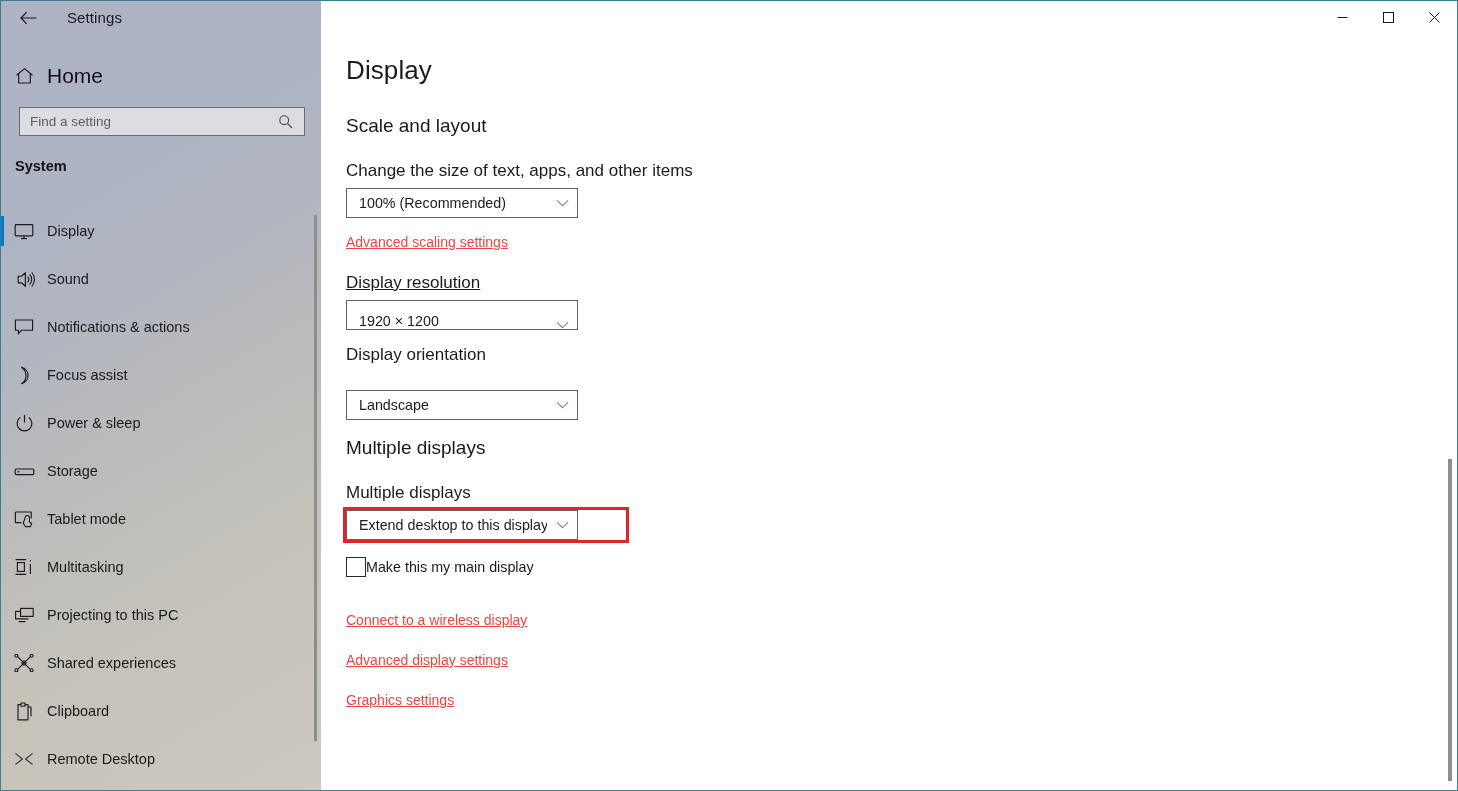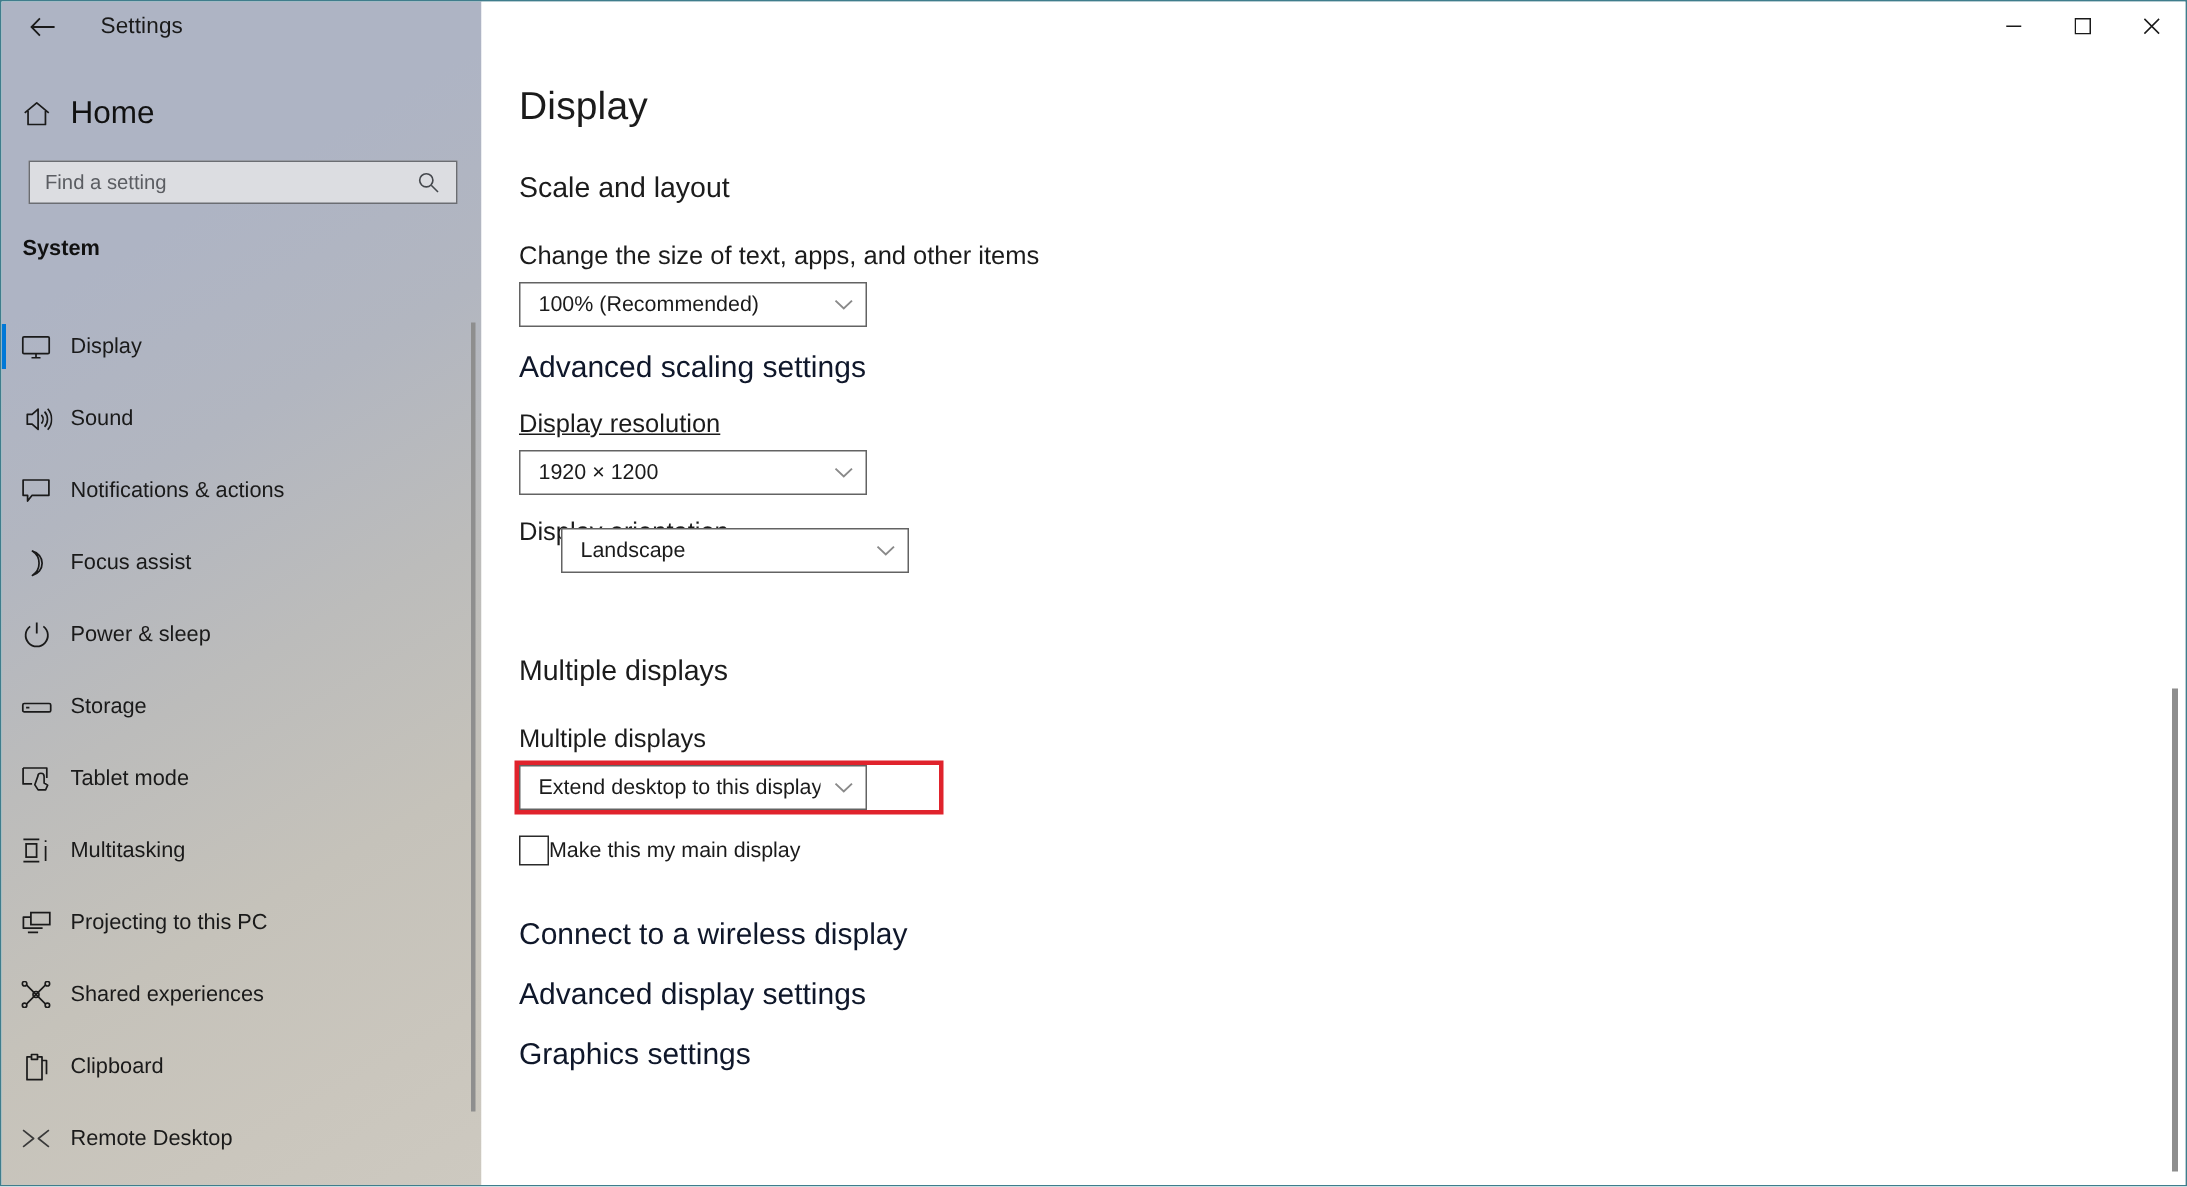--- a/index.html
+++ b/index.html
@@ -228,42 +228,43 @@
     padding-left: 12px;
     flex: 1 1 auto;
     white-space: nowrap;
     overflow: hidden;
   }
   .combo .combo-chevron {
     flex: 0 0 30px;
     display: flex; align-items: center; justify-content: center;
   }
   #combo-scale  { top: 187px; }
-  #combo-res    { top: 299px; }
-  #combo-orient { top: 351px; margin-left: 28px; }
+  #combo-res    { top: 299px; align-items: flex-end; }
+  #combo-orient { top: 389px; }
   #combo-multi  { top: 509px; }
 
   
   #highlight-box {
     position: absolute;
     left: 22px;
     top: 506px;
     width: 286px;
     height: 36px;
     border: 3px solid #e0232c;
     pointer-events: none;
   }
 
   .link {
     position: absolute;
     left: 25px;
-    font-size: 20px;
-    color: #0f172a;
+    font-size: 14px;
+    color: #ef4444;
     cursor: default;
     white-space: nowrap;
+    text-decoration: underline;
   }
   #link-advscale { top: 233px; }
   #link-wireless { top: 611px; }
   #link-advdisp  { top: 651px; }
   #link-graphics { top: 691px; }
 
   
   #checkbox-row {
     position: absolute;
     left: 25px; top: 556px;

